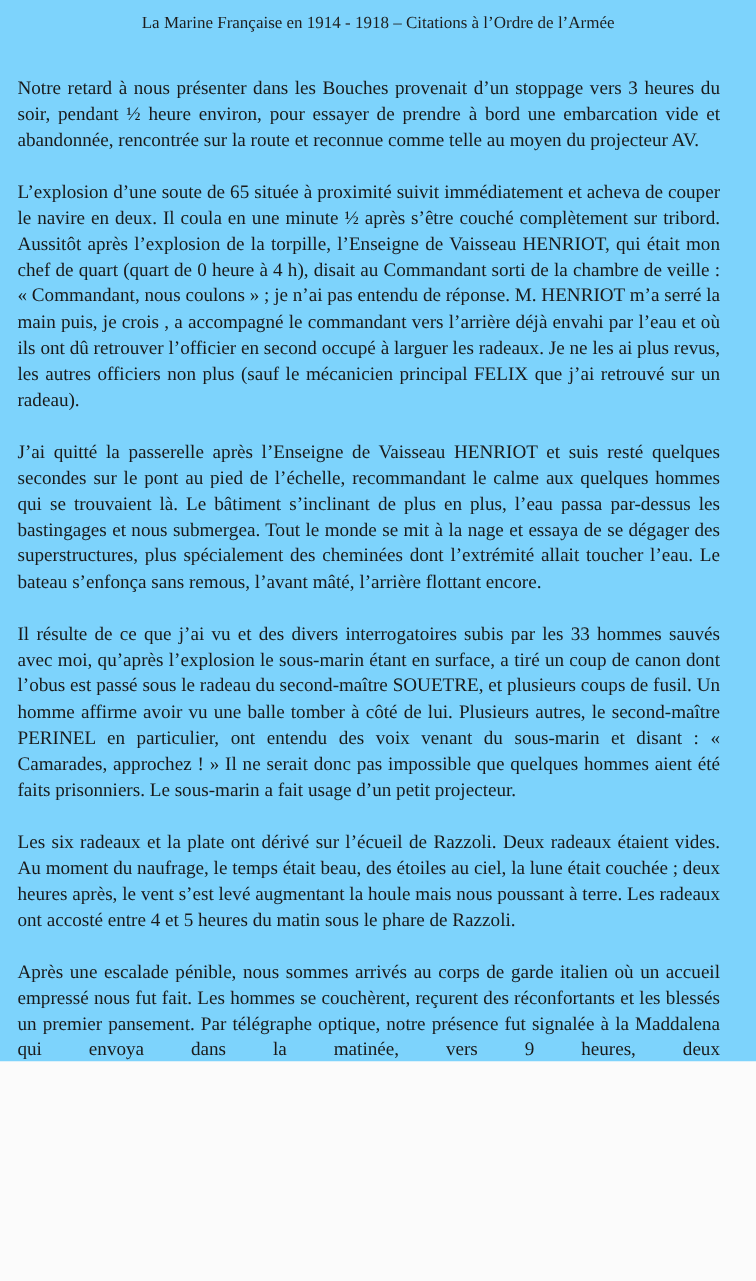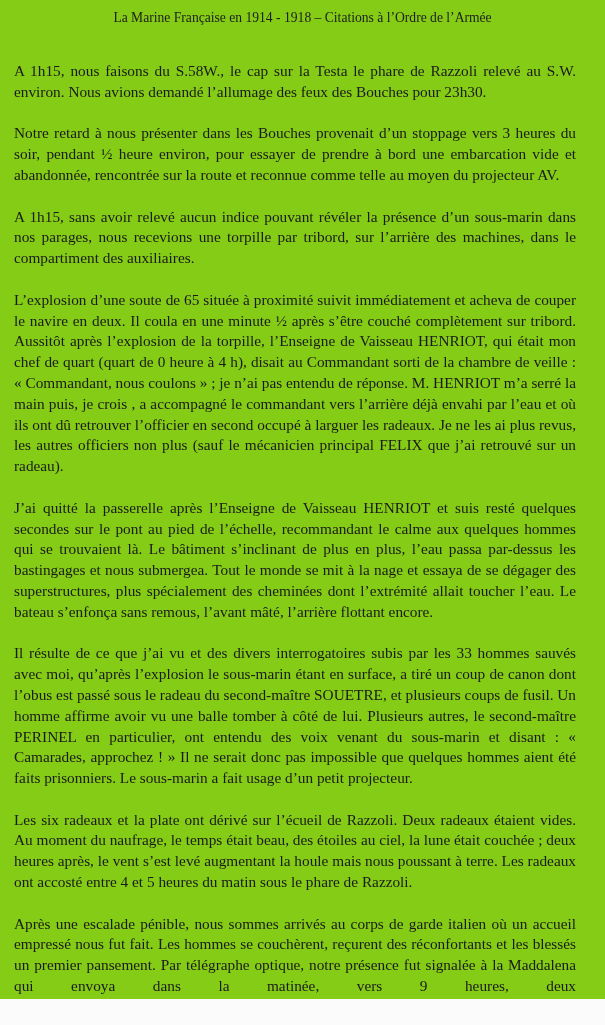--- a/index.html
+++ b/index.html
@@ -12,22 +12,22 @@
       height: 1025px;
       overflow: hidden;
       position: relative;
       font-family: "Liberation Serif", "DejaVu Serif", serif;
       color: #1a1a1a;
     }
     .page {
       position: absolute;
       left: 0; top: 0;
       width: 605px;
-      height: 999px;
-      background: #84cc16;
+      height: 849px;
+      background: #7dd3fc;
     }
     .header {
       position: absolute;
       top: 9px;
       left: 0;
       width: 605px;
       text-align: center;
       font-size: 13.6px;
       line-height: 18px;
       color: #1e1e1e;
@@ -51,22 +51,20 @@
       margin-top: 16px;
     }
   </style>
 </head>
 <body>
 
 <div class="page">
   <div class="header">La Marine Française en 1914 - 1918 – Citations à l’Ordre de l’Armée</div>
 
   <div class="body-text">
-    <p class="para">A 1h15, nous faisons du S.58W., le cap sur la Testa le phare de Razzoli relevé au S.W. environ. Nous avions demandé l’allumage des feux des Bouches pour 23h30.</p>
     <p class="para">Notre retard à nous présenter dans les Bouches provenait d’un stoppage vers 3 heures du soir, pendant ½ heure environ, pour essayer de prendre à bord une embarcation vide et abandonnée, rencontrée sur la route et reconnue comme telle au moyen du projecteur AV.</p>
-    <p class="para">A 1h15, sans avoir relevé aucun indice pouvant révéler la présence d’un sous-marin dans nos parages, nous recevions une torpille par tribord, sur l’arrière des machines, dans le compartiment des auxiliaires.</p>
     <p class="para">L’explosion d’une soute de 65 située à proximité suivit immédiatement et acheva de couper le navire en deux. Il coula en une minute ½ après s’être couché complètement sur tribord. Aussitôt après l’explosion de la torpille, l’Enseigne de Vaisseau HENRIOT, qui était mon chef de quart (quart de 0 heure à 4 h), disait au Commandant sorti de la chambre de veille : « Commandant, nous coulons » ; je n’ai pas entendu de réponse. M. HENRIOT m’a serré la main puis, je crois , a accompagné le commandant vers l’arrière déjà envahi par l’eau et où ils ont dû retrouver l’officier en second occupé à larguer les radeaux. Je ne les ai plus revus, les autres officiers non plus (sauf le mécanicien principal FELIX que j’ai retrouvé sur un radeau).</p>
     <p class="para">J’ai quitté la passerelle après l’Enseigne de Vaisseau HENRIOT et suis resté quelques secondes sur le pont au pied de l’échelle, recommandant le calme aux quelques hommes qui se trouvaient là. Le bâtiment s’inclinant de plus en plus, l’eau passa par-dessus les bastingages et nous submergea. Tout le monde se mit à la nage et essaya de se dégager des superstructures, plus spécialement des cheminées dont l’extrémité allait toucher l’eau. Le bateau s’enfonça sans remous, l’avant mâté, l’arrière flottant encore.</p>
     <p class="para">Il résulte de ce que j’ai vu et des divers interrogatoires subis par les 33 hommes sauvés avec moi, qu’après l’explosion le sous-marin étant en surface, a tiré un coup de canon dont l’obus est passé sous le radeau du second-maître SOUETRE, et plusieurs coups de fusil. Un homme affirme avoir vu une balle tomber à côté de lui. Plusieurs autres, le second-maître PERINEL en particulier, ont entendu des voix venant du sous-marin et disant : « Camarades, approchez ! » Il ne serait donc pas impossible que quelques hommes aient été faits prisonniers. Le sous-marin a fait usage d’un petit projecteur.</p>
     <p class="para">Les six radeaux et la plate ont dérivé sur l’écueil de Razzoli. Deux radeaux étaient vides. Au moment du naufrage, le temps était beau, des étoiles au ciel, la lune était couchée ; deux heures après, le vent s’est levé augmentant la houle mais nous poussant à terre. Les radeaux ont accosté entre 4 et 5 heures du matin sous le phare de Razzoli.</p>
     <p class="para cut">Après une escalade pénible, nous sommes arrivés au corps de garde italien où un accueil empressé nous fut fait. Les hommes se couchèrent, reçurent des réconfortants et les blessés un premier pansement. Par télégraphe optique, notre présence fut signalée à la Maddalena qui envoya dans la matinée, vers 9 heures, deux</p>
   </div>
 </div>
 
 </body></html>

